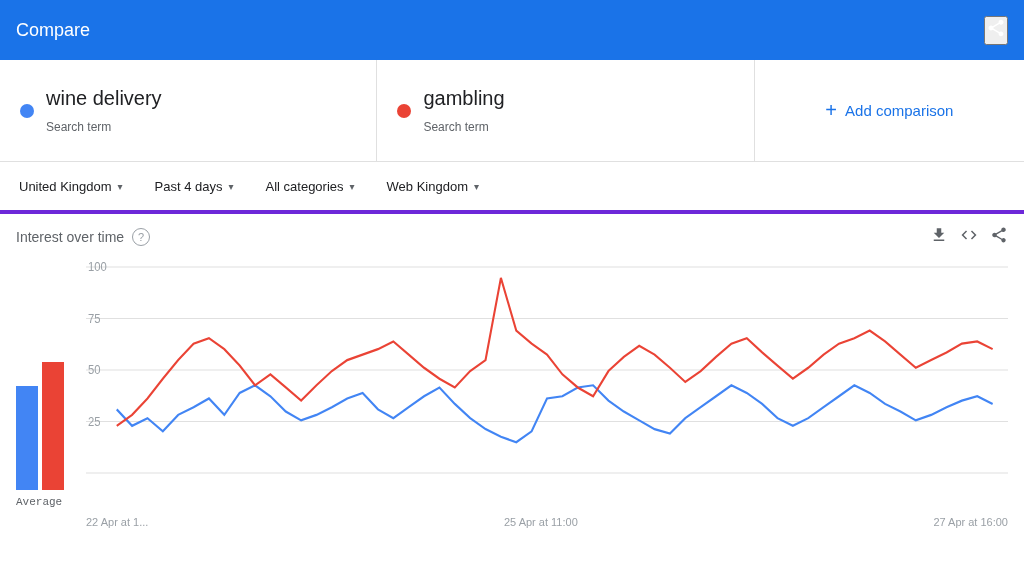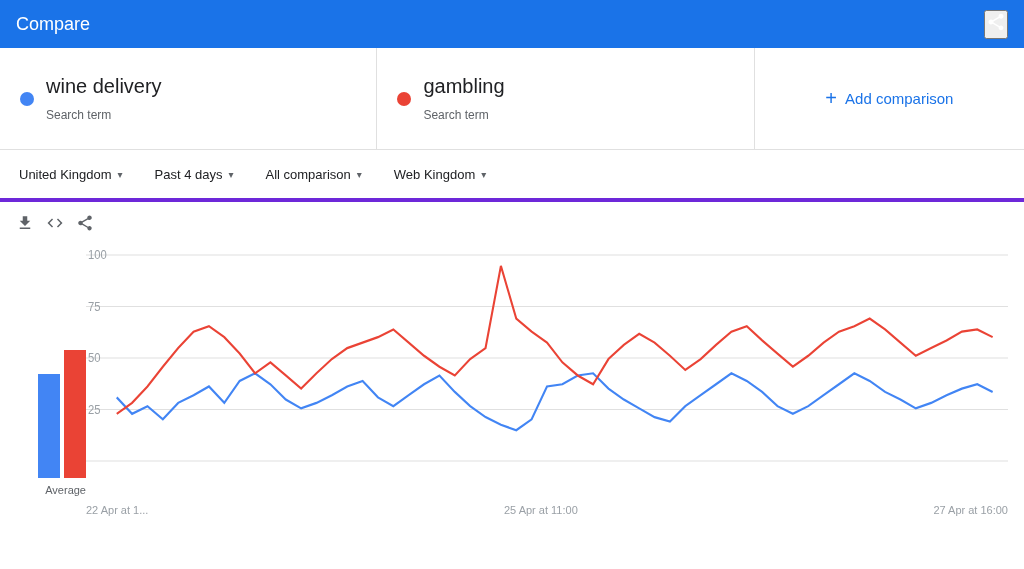--- a/index.html
+++ b/index.html
@@ -1,21 +1,21 @@
 <!DOCTYPE html>
 <html><head>
   <meta charset="utf-8">
   <style>
     * { margin: 0; padding: 0; box-sizing: border-box; }
     body { font-family: Arial, sans-serif; background: #fff; width: 1024px; height: 569px; overflow: hidden; }
 
     
     .header {
       background: #1a73e8;
-      height: 48px;
+      height: 60px;
       display: flex;
       align-items: center;
       justify-content: space-between;
       padding: 0 16px;
     }
     .header-title {
       color: #fff;
       font-size: 18px;
       font-weight: 400;
     }
@@ -145,24 +145,25 @@
     
     .chart-container {
       display: flex;
       align-items: flex-start;
       height: 280px;
     }
     .chart-average {
       width: 70px;
       display: flex;
       flex-direction: column;
-      align-items: flex-end;
+      align-items: flex-start;
       justify-content: flex-end;
       height: 100%;
       padding-bottom: 28px;
+      font-family: Liberation Mono, monospace;
     }
     .chart-bars {
       display: flex;
       gap: 4px;
       align-items: flex-end;
       height: 160px;
     }
     .bar-blue {
       width: 22px;
       background: #4285f4;
@@ -230,31 +231,37 @@
 <div class="filters-bar">
   <button class="filter-btn">
     <span>United Kingdom</span>
     <span class="filter-chevron">▾</span>
   </button>
   <button class="filter-btn">
     <span>Past 4 days</span>
     <span class="filter-chevron">▾</span>
   </button>
   <button class="filter-btn">
-    <span>All comparison</span>
+    <span>All categories</span>
     <span class="filter-chevron">▾</span>
   </button>
   <button class="filter-btn">
     <span>Web Kingdom</span>
     <span class="filter-chevron">▾</span>
   </button>
 </div>
 
 <div class="chart-section">
   <div class="chart-header">
+    <div class="chart-title-area">
+      <span class="chart-title">Interest over time</span>
+      <div class="chart-help-icon">
+        <span>?</span>
+      </div>
+    </div>
     <div class="chart-actions">
       <button class="chart-action-btn">
         <svg width="18" height="18" viewBox="0 0 24 24" fill="#5f6368">
             <path d="M19 9h-4V3H9v6H5l7 7 7-7zM5 18v2h14v-2H5z"></path>
           </svg>
       </button>
       <button class="chart-action-btn">
         <svg width="18" height="18" viewBox="0 0 24 24" fill="#5f6368">
             <path d="M9.4 16.6L4.8 12l4.6-4.6L8 6l-6 6 6 6 1.4-1.4zm5.2 0l4.6-4.6-4.6-4.6L16 6l6 6-6 6-1.4-1.4z"></path>
           </svg>

